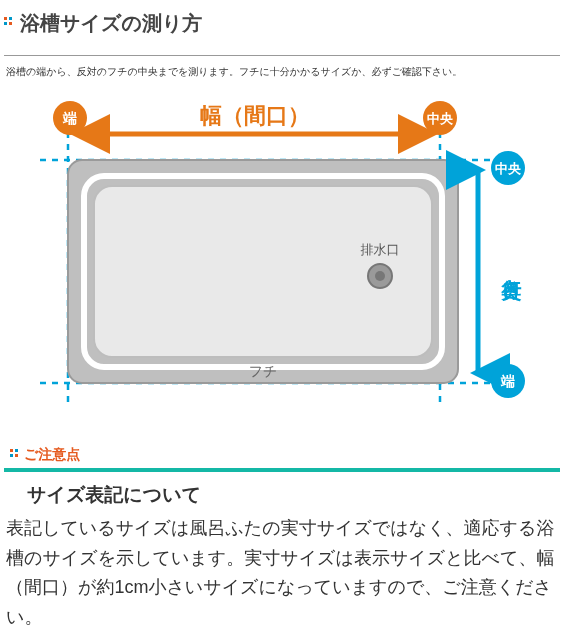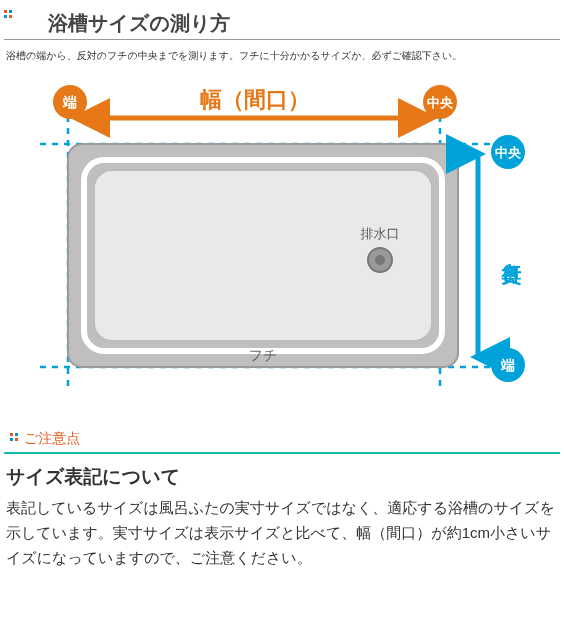--- a/index.html
+++ b/index.html
@@ -4,27 +4,27 @@
 <style>
   * { box-sizing: border-box; margin: 0; padding: 0; }
   body {
     font-family: "Hiragino Kaku Gothic Pro", "Meiryo", sans-serif;
     width: 564px;
     color: #333;
     background: #fff;
   }
   .section-title {
     display: flex;
+    align-items: center;
     font-size: 20px;
     font-weight: bold;
     color: #444;
     border-bottom: 1px solid #999;
-    padding: 6px 0 2px 0;
+    padding: 6px 0 18px 0;
     margin: 4px 4px 8px 4px;
-    gap: 28px;
   }
   .dots {
     display: inline-block;
     width: 10px;
     height: 14px;
     margin-right: 6px;
     position: relative;
   }
   .dots svg { display: block; }
   .desc {
@@ -39,32 +39,33 @@
     height: 330px;
     margin-top: 8px;
   }
   .diagram-svg { display: block; }
   .sub-heading {
     display: flex;
     align-items: center;
     font-size: 14px;
     color: #e55a1f;
     padding: 4px 6px;
-    border-bottom: 2px solid #14b8a6;
+    border-bottom: 4px solid #14b8a6;
     margin: 24px 4px 10px 4px;
-    font-weight: normal;
+    font-weight: bold;
   }
   .sub-heading .dots { width: 10px; height: 12px; margin-right: 4px; }
   .bold-title {
     font-size: 19px;
     font-weight: bold;
     padding: 0 6px 6px 6px;
+    margin-left: 21px;
   }
   .note-body {
-    font-size: 15px;
+    font-size: 18px;
     line-height: 1.65;
     padding: 0 6px;
   }
 </style>
 </head>
 <body>
 
 <div class="section-title">
   <span class="dots">
     <svg width="10" height="14" viewBox="0 0 10 14">

